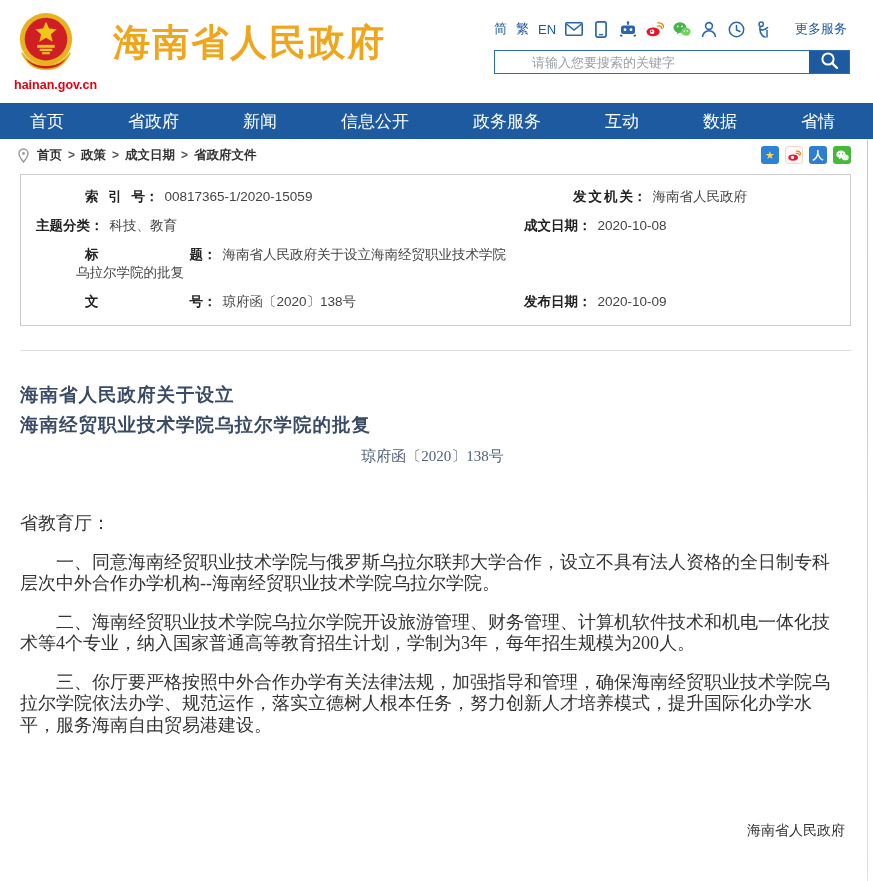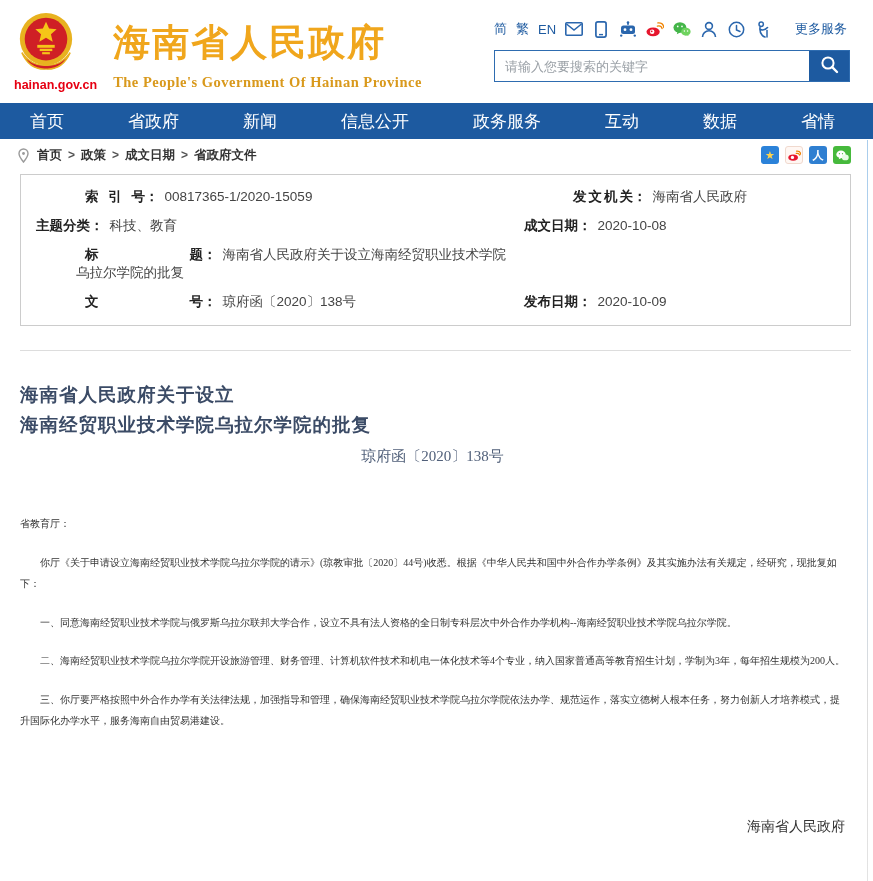--- a/index.html
+++ b/index.html
@@ -16,21 +16,21 @@
   .domain-text { margin-top:2px; font-size:12.5px; font-weight:bold; color:#e60012; }
   .site-names { margin-left:16px; padding-top:12px; }
   .site-title { font-size:37px; font-weight:bold; color:#f0a61c; font-family:"Liberation Serif","DejaVu Serif",serif; letter-spacing:2px; }
   .site-subtitle { margin-top:6px; font-size:14.5px; font-weight:bold; color:#d9991c;
                    font-family:"Liberation Serif","DejaVu Serif",serif; letter-spacing:0.5px; }
   .header-right { width:356px; padding-top:12px; }
   .quick-row { display:flex; align-items:center; gap:9px; font-size:13px; color:#1d5aa0; height:22px; }
   .lang-link { cursor:pointer; }
   .q-icon { display:inline-flex; width:18px; height:18px; align-items:center; justify-content:center; cursor:pointer; }
   .more-link { white-space:nowrap; cursor:pointer; margin-left:14px; }
-  .search-row { margin-top:10px; display:flex; height:32px; border:1px solid #2e6cb0; }
+  .search-row { margin-top:10px; display:flex; height:24px; border:1px solid #2e6cb0;padding-left:27px; }
   .search-input { flex:1; border:none; outline:none; padding:0 10px; font-size:13px; color:#333; }
   .search-input::placeholder { color:#9aa0a6; }
   .search-btn { width:40px; background:#1d5aa0; border:none; display:flex; align-items:center; justify-content:center; cursor:pointer; }
 
   
   .nav { height:36px; background:#1d5aa0; display:flex; align-items:center; justify-content:space-between; padding:0 38px 0 30px; }
   .nav-item { color:#fff; font-size:17px; cursor:pointer; white-space:nowrap; }
 
   
   .crumb-row { height:32px; display:flex; align-items:center; padding:0 22px 0 18px; }
@@ -53,21 +53,21 @@
   .meta-label { display:inline-block; font-weight:bold; color:#222; text-align:justify; text-align-last:justify; vertical-align:top;margin-left:9px; }
   .w1 { width:60px; } .w2 { width:118px; }
   .meta-colon { font-weight:bold; color:#222; margin-right:6px; }
 
   .divider { margin:24px 22px 0 20px; border-top:1px solid #ddd; }
 
   
   .article { padding:0 28px 0 20px; font-family:"Liberation Serif","DejaVu Serif",serif; }
   .art-title { margin-top:29px; font-size:18.5px; font-weight:bold; color:#3b4b66; line-height:30px; letter-spacing:1px; }
   .doc-num { margin-top:7px; text-align:center; font-size:15px; color:#51607a; }
-  .art-body { margin-top:47px; font-size:10px; color:#333; line-height:21.5px; }
+  .art-body { margin-top:47px; font-size:18px; color:#333; line-height:21.5px; }
   .salutation { text-indent:0; }
   .art-body p.para { text-indent:2em; margin-top:17px; }
   .sig-block { margin-top:86px; text-align:right; font-size:14px; color:#333; }
 </style>
 </head>
 <body>
 
 <div class="page">
   <div class="edge-line"></div>
 
@@ -82,21 +82,20 @@
             <rect x="24" y="36" width="18" height="3" fill="#f5c518"></rect>
             <rect x="26.5" y="40" width="13" height="2.4" fill="#f5c518"></rect>
             <rect x="29" y="43.5" width="8" height="2.2" fill="#f5c518"></rect>
             <path d="M8 44 Q18 58 33 57 Q48 58 58 44 Q50 62 33 61 Q16 62 8 44 Z" fill="#cf1f25" stroke="#e8b21f" stroke-width="1.4"></path>
           </svg>
         </span>
         <span class="domain-text">hainan.gov.cn</span>
       </div>
       <div class="site-names">
         <div class="site-title">海南省人民政府</div>
-        <div class="site-subtitle">The People's Government Of Hainan Province</div>
       </div>
     </div>
 
     <div class="header-right">
       <div class="quick-row">
         <span class="lang-link">简</span>
         <span class="lang-link">繁</span>
         <span class="lang-link">EN</span>
         <span class="q-icon">
           <svg width="18" height="14" viewBox="0 0 18 14">
@@ -261,21 +260,20 @@
 
   <div class="article">
     <div class="art-title">
       <div>海南省人民政府关于设立</div>
       <div>海南经贸职业技术学院乌拉尔学院的批复</div>
     </div>
     <div class="doc-num">琼府函〔2020〕138号</div>
 
     <div class="art-body">
       <p class="salutation">省教育厅：</p>
-      <p class="para">你厅《关于申请设立海南经贸职业技术学院乌拉尔学院的请示》(琼教审批〔2020〕44号)收悉。根据《中华人民共和国中外合作办学条例》及其实施办法有关规定，经研究，现批复如下：</p>
       <p class="para">一、同意海南经贸职业技术学院与俄罗斯乌拉尔联邦大学合作，设立不具有法人资格的全日制专科层次中外合作办学机构--海南经贸职业技术学院乌拉尔学院。</p>
       <p class="para">二、海南经贸职业技术学院乌拉尔学院开设旅游管理、财务管理、计算机软件技术和机电一体化技术等4个专业，纳入国家普通高等教育招生计划，学制为3年，每年招生规模为200人。</p>
       <p class="para">三、你厅要严格按照中外合作办学有关法律法规，加强指导和管理，确保海南经贸职业技术学院乌拉尔学院依法办学、规范运作，落实立德树人根本任务，努力创新人才培养模式，提升国际化办学水平，服务海南自由贸易港建设。</p>
     </div>
 
     <div class="sig-block">
       <div>海南省人民政府</div>
 
     </div>
   </div>

